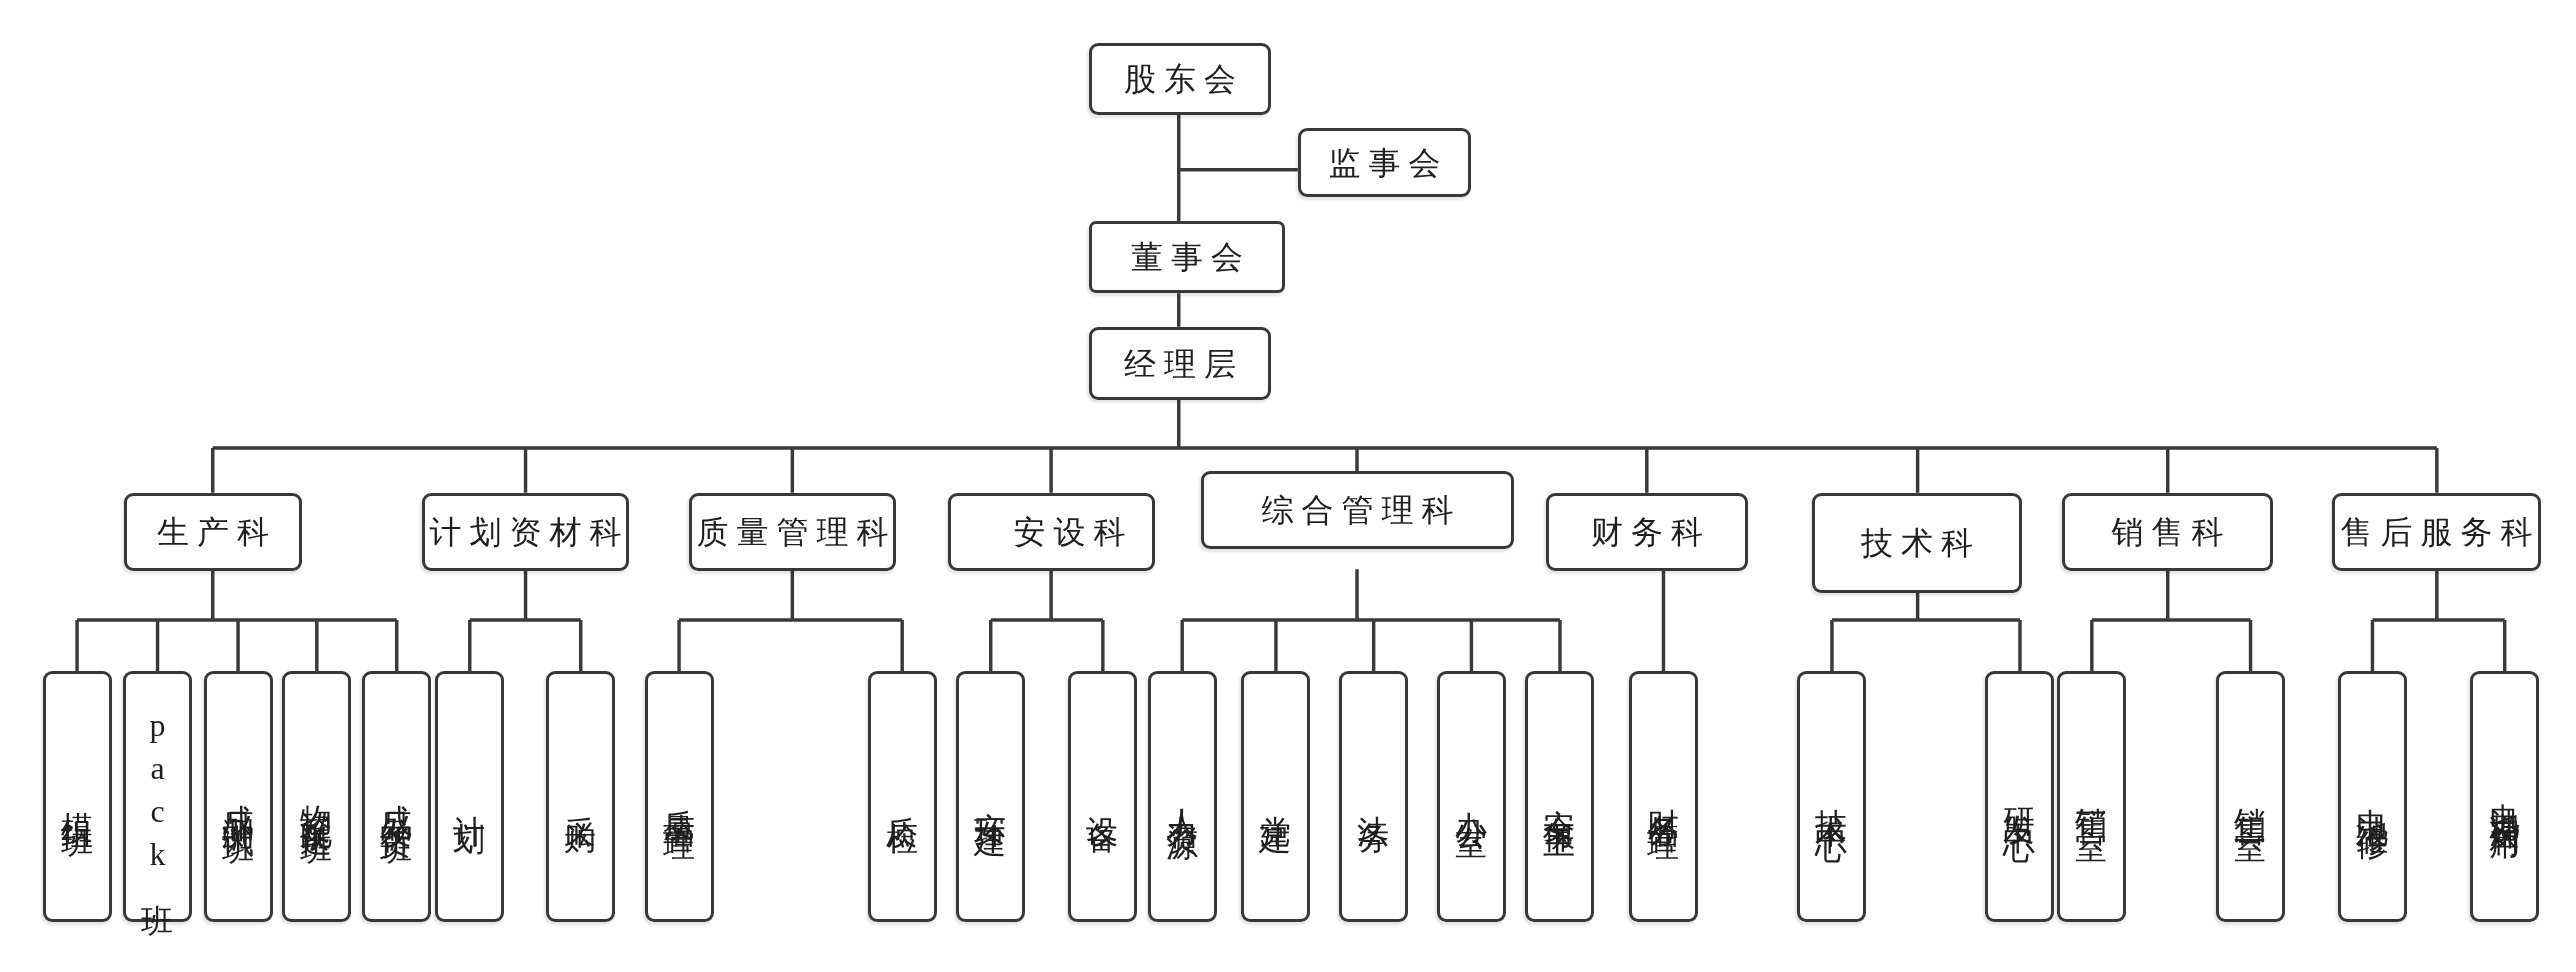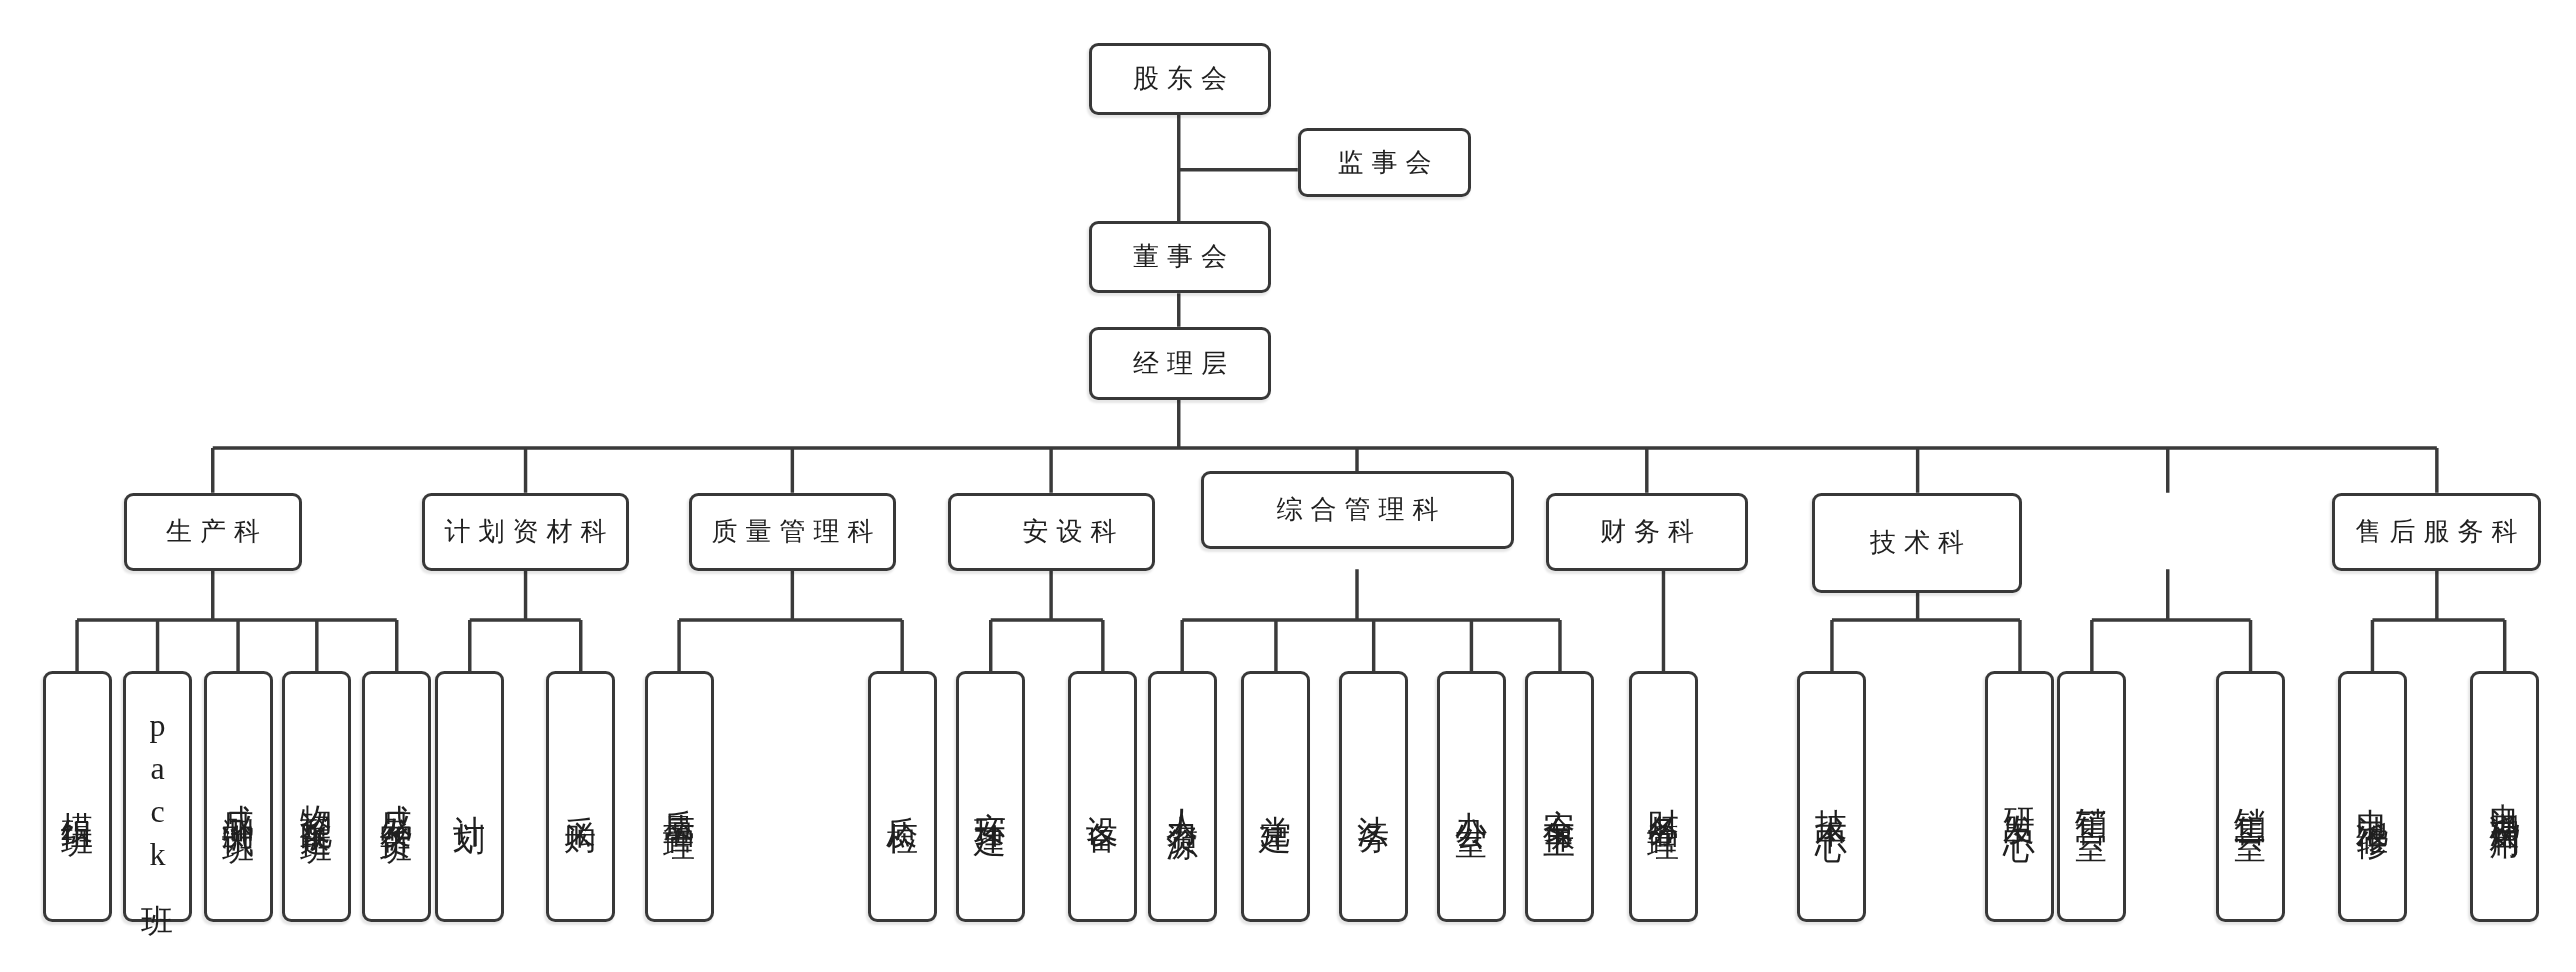--- a/index.html
+++ b/index.html
@@ -32,21 +32,21 @@
     box-sizing: border-box;
     background: #ffffff;
     border: 3.5px solid #383838;
     border-radius: 9.2px;
     display: flex;
     align-items: center;
     justify-content: center;
     box-shadow: -1.7px 2.9px 2.3px rgba(0,0,0,0.10);
   }
   .hlabel {
-    font-size: 26px;
+    font-size: 32px;
     line-height: 1;
     letter-spacing: 8px;
     text-indent: 8px;
     white-space: nowrap;
   }
   .child .vlabel {
     writing-mode: vertical-rl;
     text-orientation: upright;
     font-size: 32px;
     line-height: 1;
@@ -71,21 +71,21 @@
     <path d="M3770 990 V1078 M3638 1078 H3914 M3638 1078 V1167 M3914 1078 V1167"></path>
     <path d="M4238 990 V1078 M4126 1078 H4356 M4126 1078 V1167 M4356 1078 V1167"></path>
   </svg>
 
   <div class="box" style="left:1089px; top:43px; width:182px; height:72px;">
     <span class="hlabel">股东会</span>
   </div>
   <div class="box" style="left:1298px; top:128px; width:173px; height:69px;">
     <span class="hlabel">监事会</span>
   </div>
-  <div class="box" style="left:1089px; top:221px; width:182px; height:72px;">
+  <div class="box" style="left:1089px; top:221px; width:196px; height:72px;border-radius:7px;">
     <span class="hlabel">董事会</span>
   </div>
   <div class="box" style="left:1089px; top:327px; width:182px; height:73px;">
     <span class="hlabel">经理层</span>
   </div>
 
   <div class="box dept" style="left:124px; top:493px; width:178px; height:78px;">
     <span class="hlabel">生产科</span>
   </div>
   <div class="box dept" style="left:422px; top:493px; width:207px; height:78px;">
@@ -98,20 +98,23 @@
     <span class="hlabel">安设科</span>
   </div>
   <div class="box dept" style="left:1201px; top:471px; width:313px; height:78px;">
     <span class="hlabel">综合管理科</span>
   </div>
   <div class="box dept" style="left:1546px; top:493px; width:202px; height:78px;">
     <span class="hlabel">财务科</span>
   </div>
   <div class="box dept" style="left:1812px; top:493px; width:210px; height:100px;">
     <span class="hlabel">技术科</span>
+  </div>
+  <div class="box dept" style="left:2062px; top:493px; width:211px; height:78px;">
+    <span class="hlabel">销售科</span>
   </div>
   <div class="box dept" style="left:2332px; top:493px; width:209px; height:78px;">
     <span class="hlabel">售后服务科</span>
   </div>
 
   <div class="box child" style="left:43px; top:671px; width:69px; height:251px;">
     <span class="vlabel">模组班</span>
   </div>
   <div class="box child" style="left:123px; top:671px; width:69px; height:251px;">
     <span class="vlabel">pack班</span>

